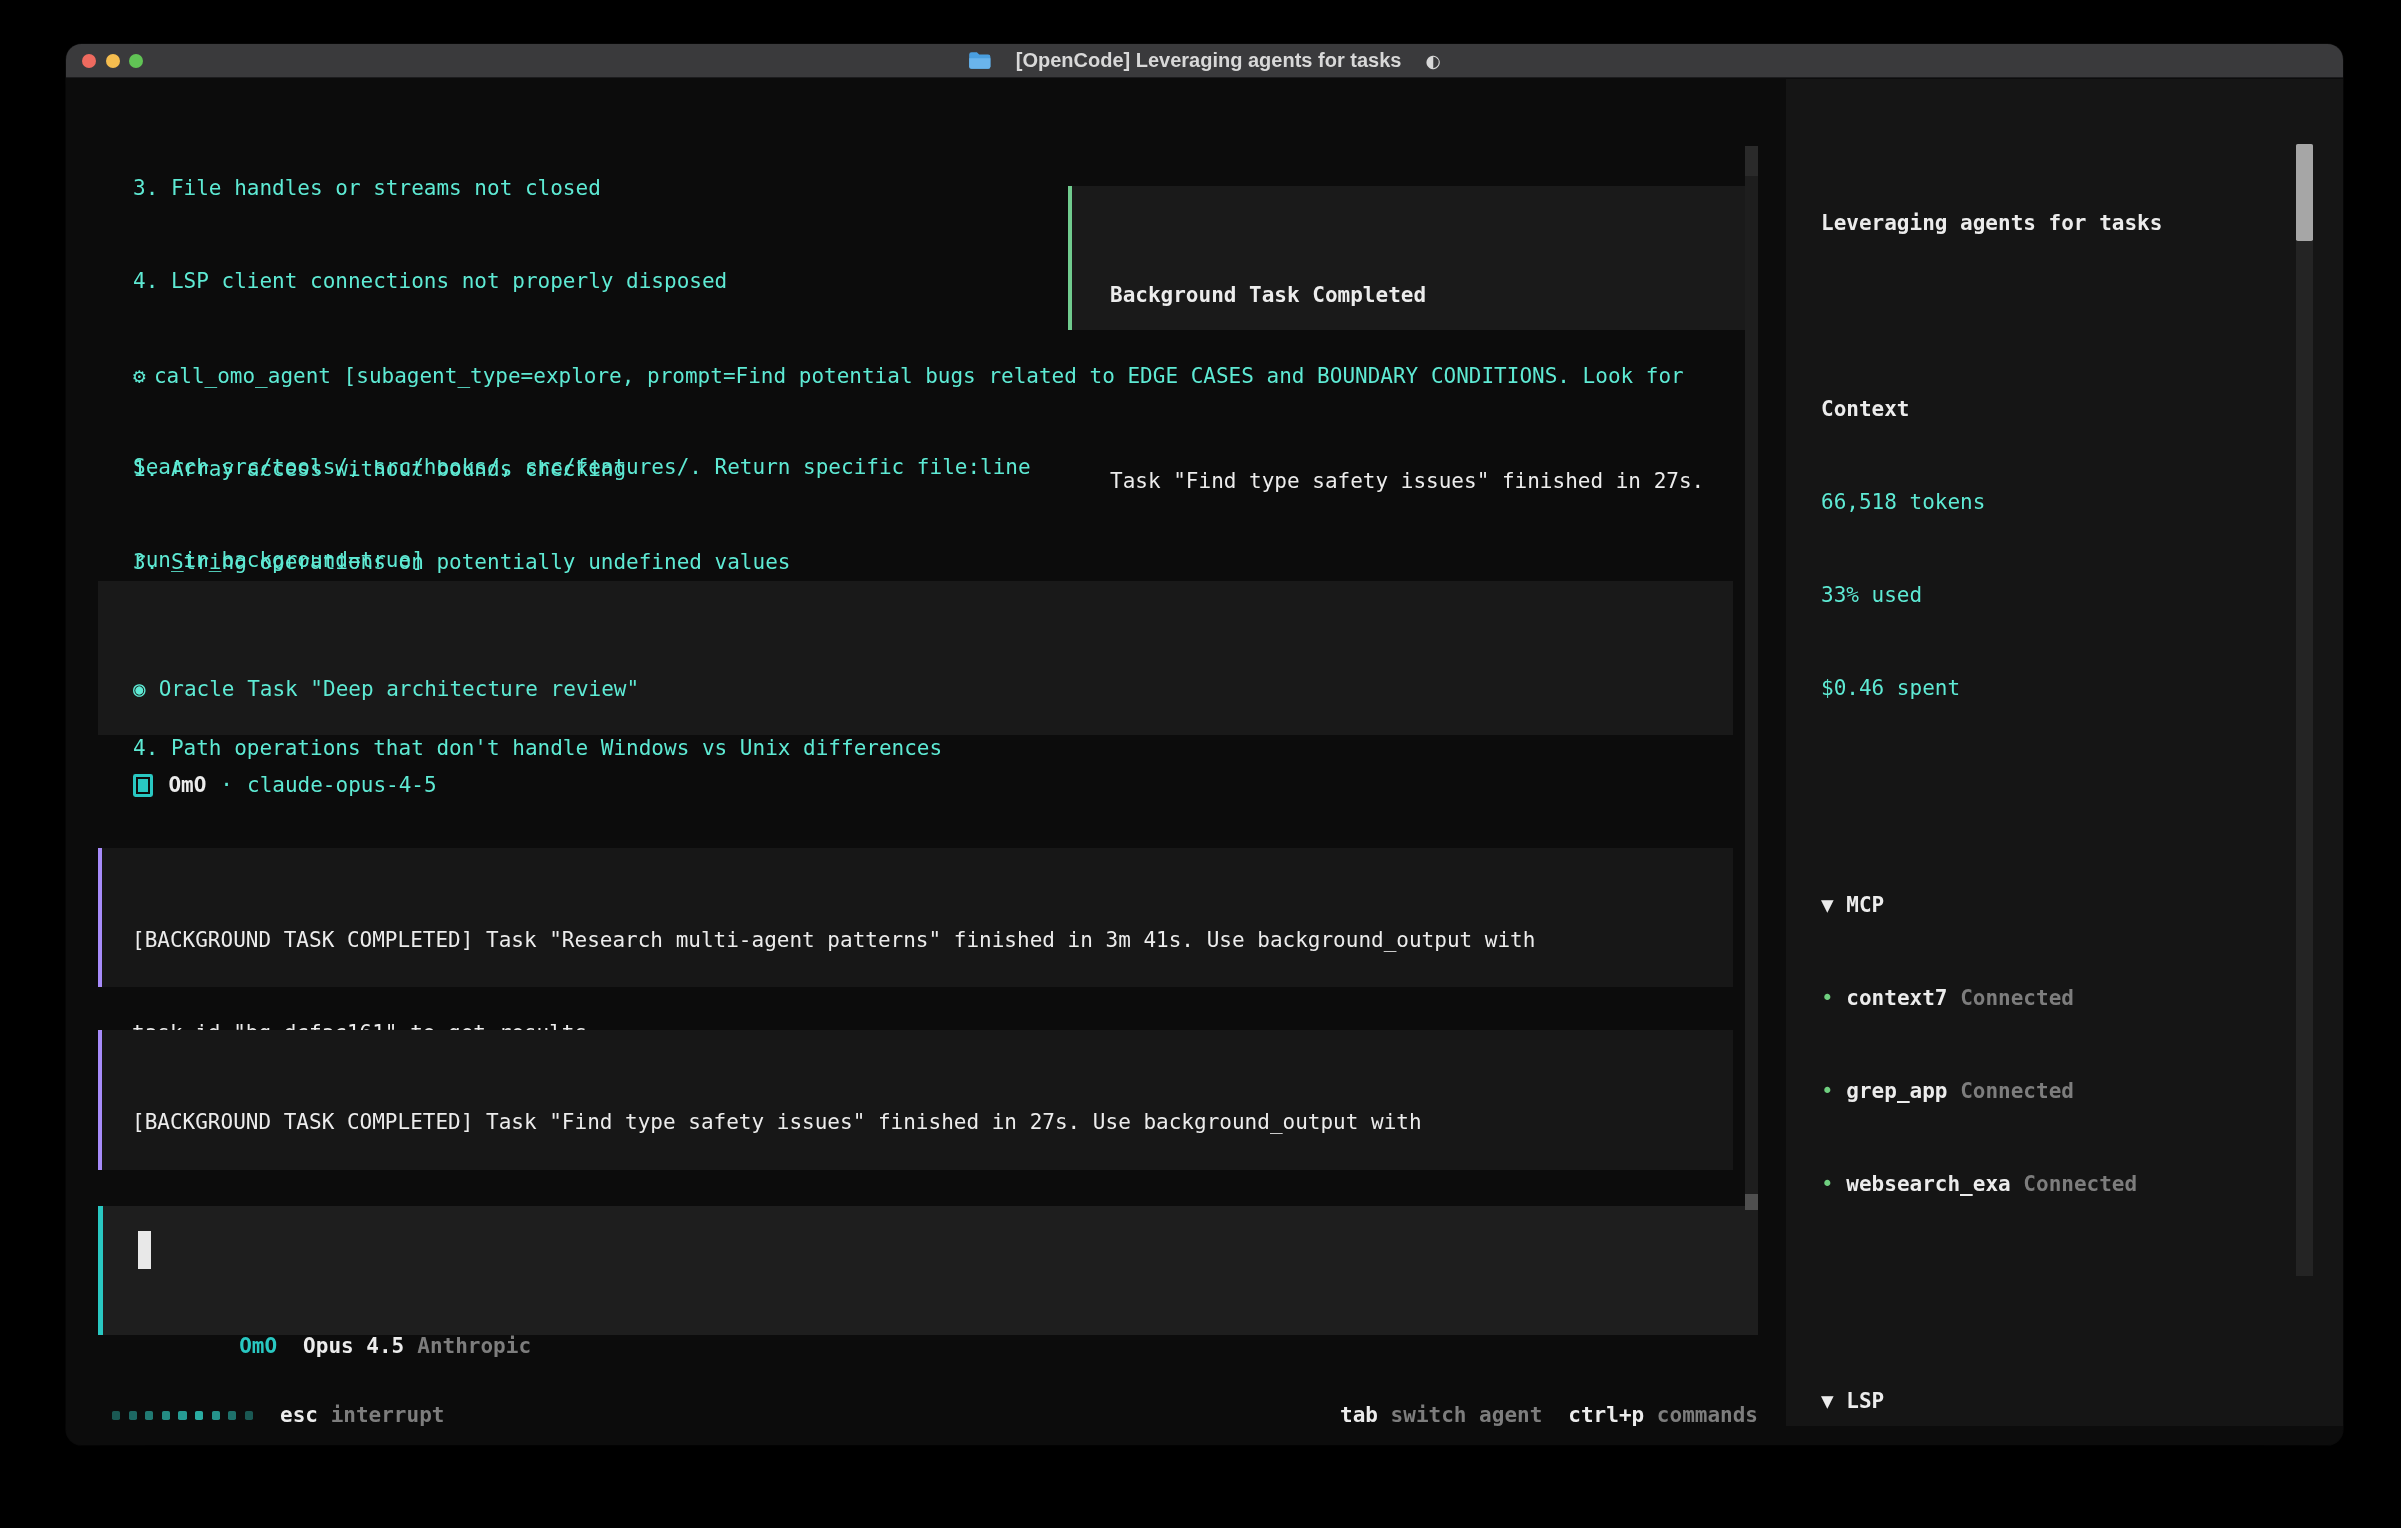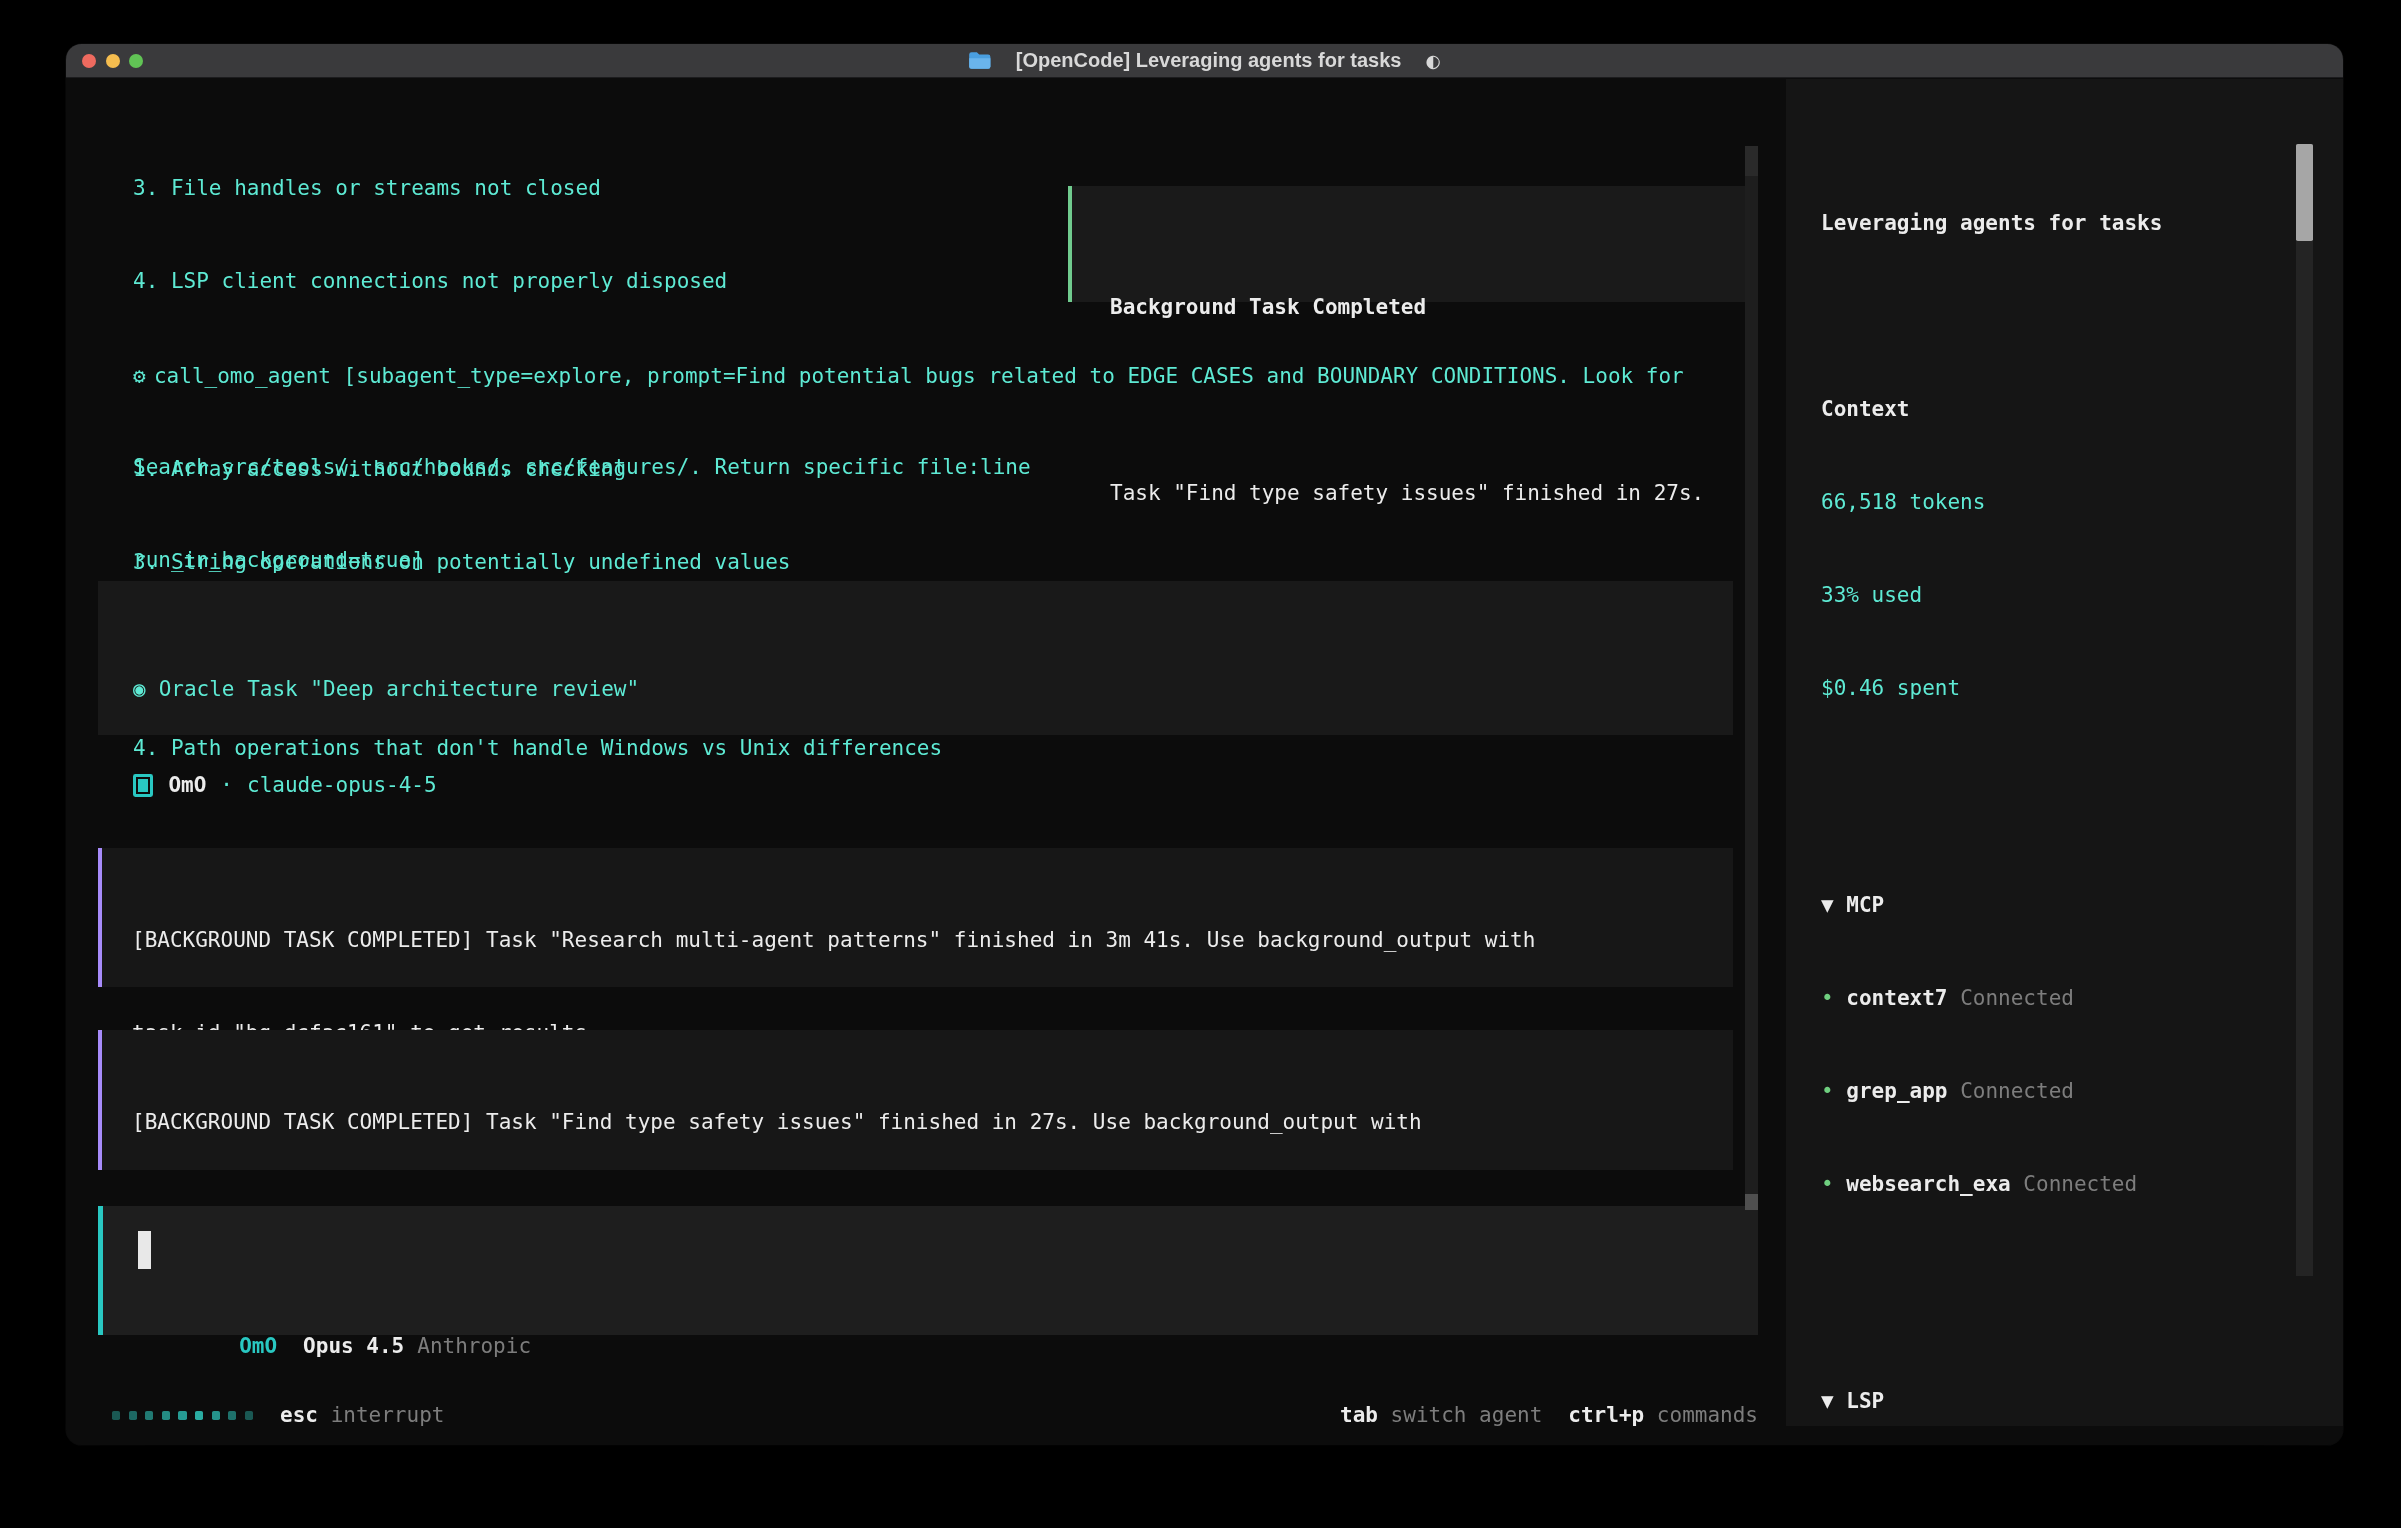--- a/index.html
+++ b/index.html
@@ -26,35 +26,35 @@
   }
   .folder-svg { width:23.6px; height:19px; display:block; }
   .title-moon { font-family:"DejaVu Sans", sans-serif; font-size:17.7px; color:#d8d8d8; }
 
   #content { position:absolute; left:0; top:35px; width:2277px; height:1347px; background:#0c0c0c; }
   #sidebar-bg { position:absolute; left:1720px; top:0; width:558px; height:1347px; background:#151515; }
 
   .mono { font-size:21px; line-height:31px; white-space:pre; }
   .line { height:31px; white-space:pre; }
   .dim    { color:#5eead4; }
-  .dim2   { color:#7d7d7d; }
+  .dim2   { color:#7d7d7d;font-weight:bold; }
   .white  { color:#ececec; }
   .b      { font-weight:bold; }
   .gbul   { color:#6fcf7f; }
   .cyan   { color:#29c8c2; }
 
   
   .abs { position:absolute; }
   #scrollback { left:67px; top:32px; }
   #toolcall   { left:67px; top:220px; }
 
   #notification {
-    left:1002px; top:107px; width:684px; height:116px; background:#1a1a1a;
+    left:1002px; top:107px; width:684px; height:144px; background:#1a1a1a;
     border-left:4.7px solid #70cb8e; border-right:4.7px solid #70cb8e;
-    padding:44px 33px 0 38px;
+    padding:32px 33px 0 38px;
   }
   #oracle-box {
     left:32px; top:502px; width:1635px; height:154px; background:#191919;
     padding:31px 0 0 35px;
   }
   .spacer54 { height:32px; }
   #agent-header { left:67px; top:691px; height:31px; display:flex; align-items:center; }
   .agent-icon {
     width:20px; height:23.6px; border:3px solid #29c8c2; border-radius:2.4px;
     display:inline-flex; align-items:center; justify-content:center; margin-right:15.4px;

